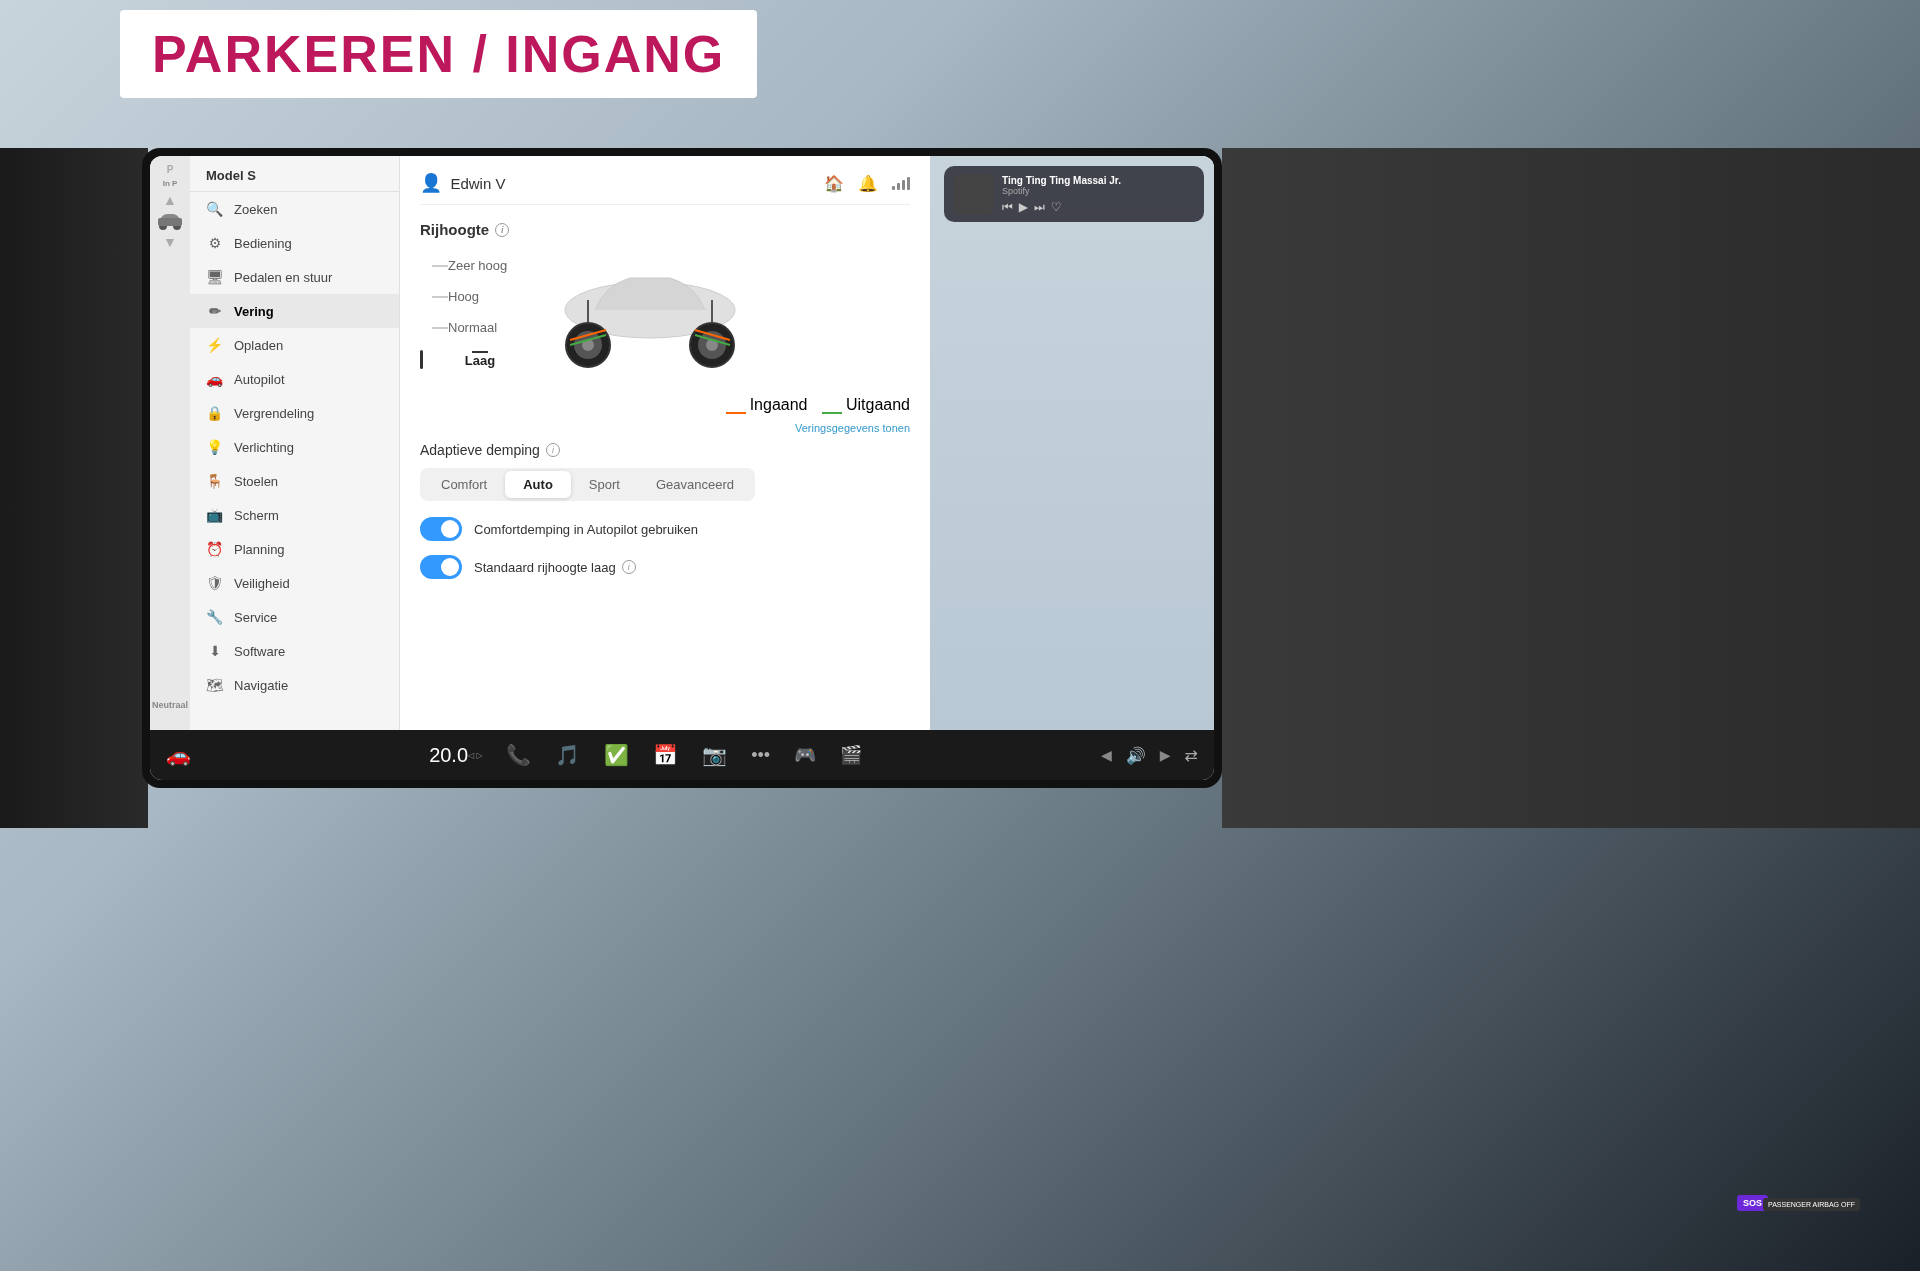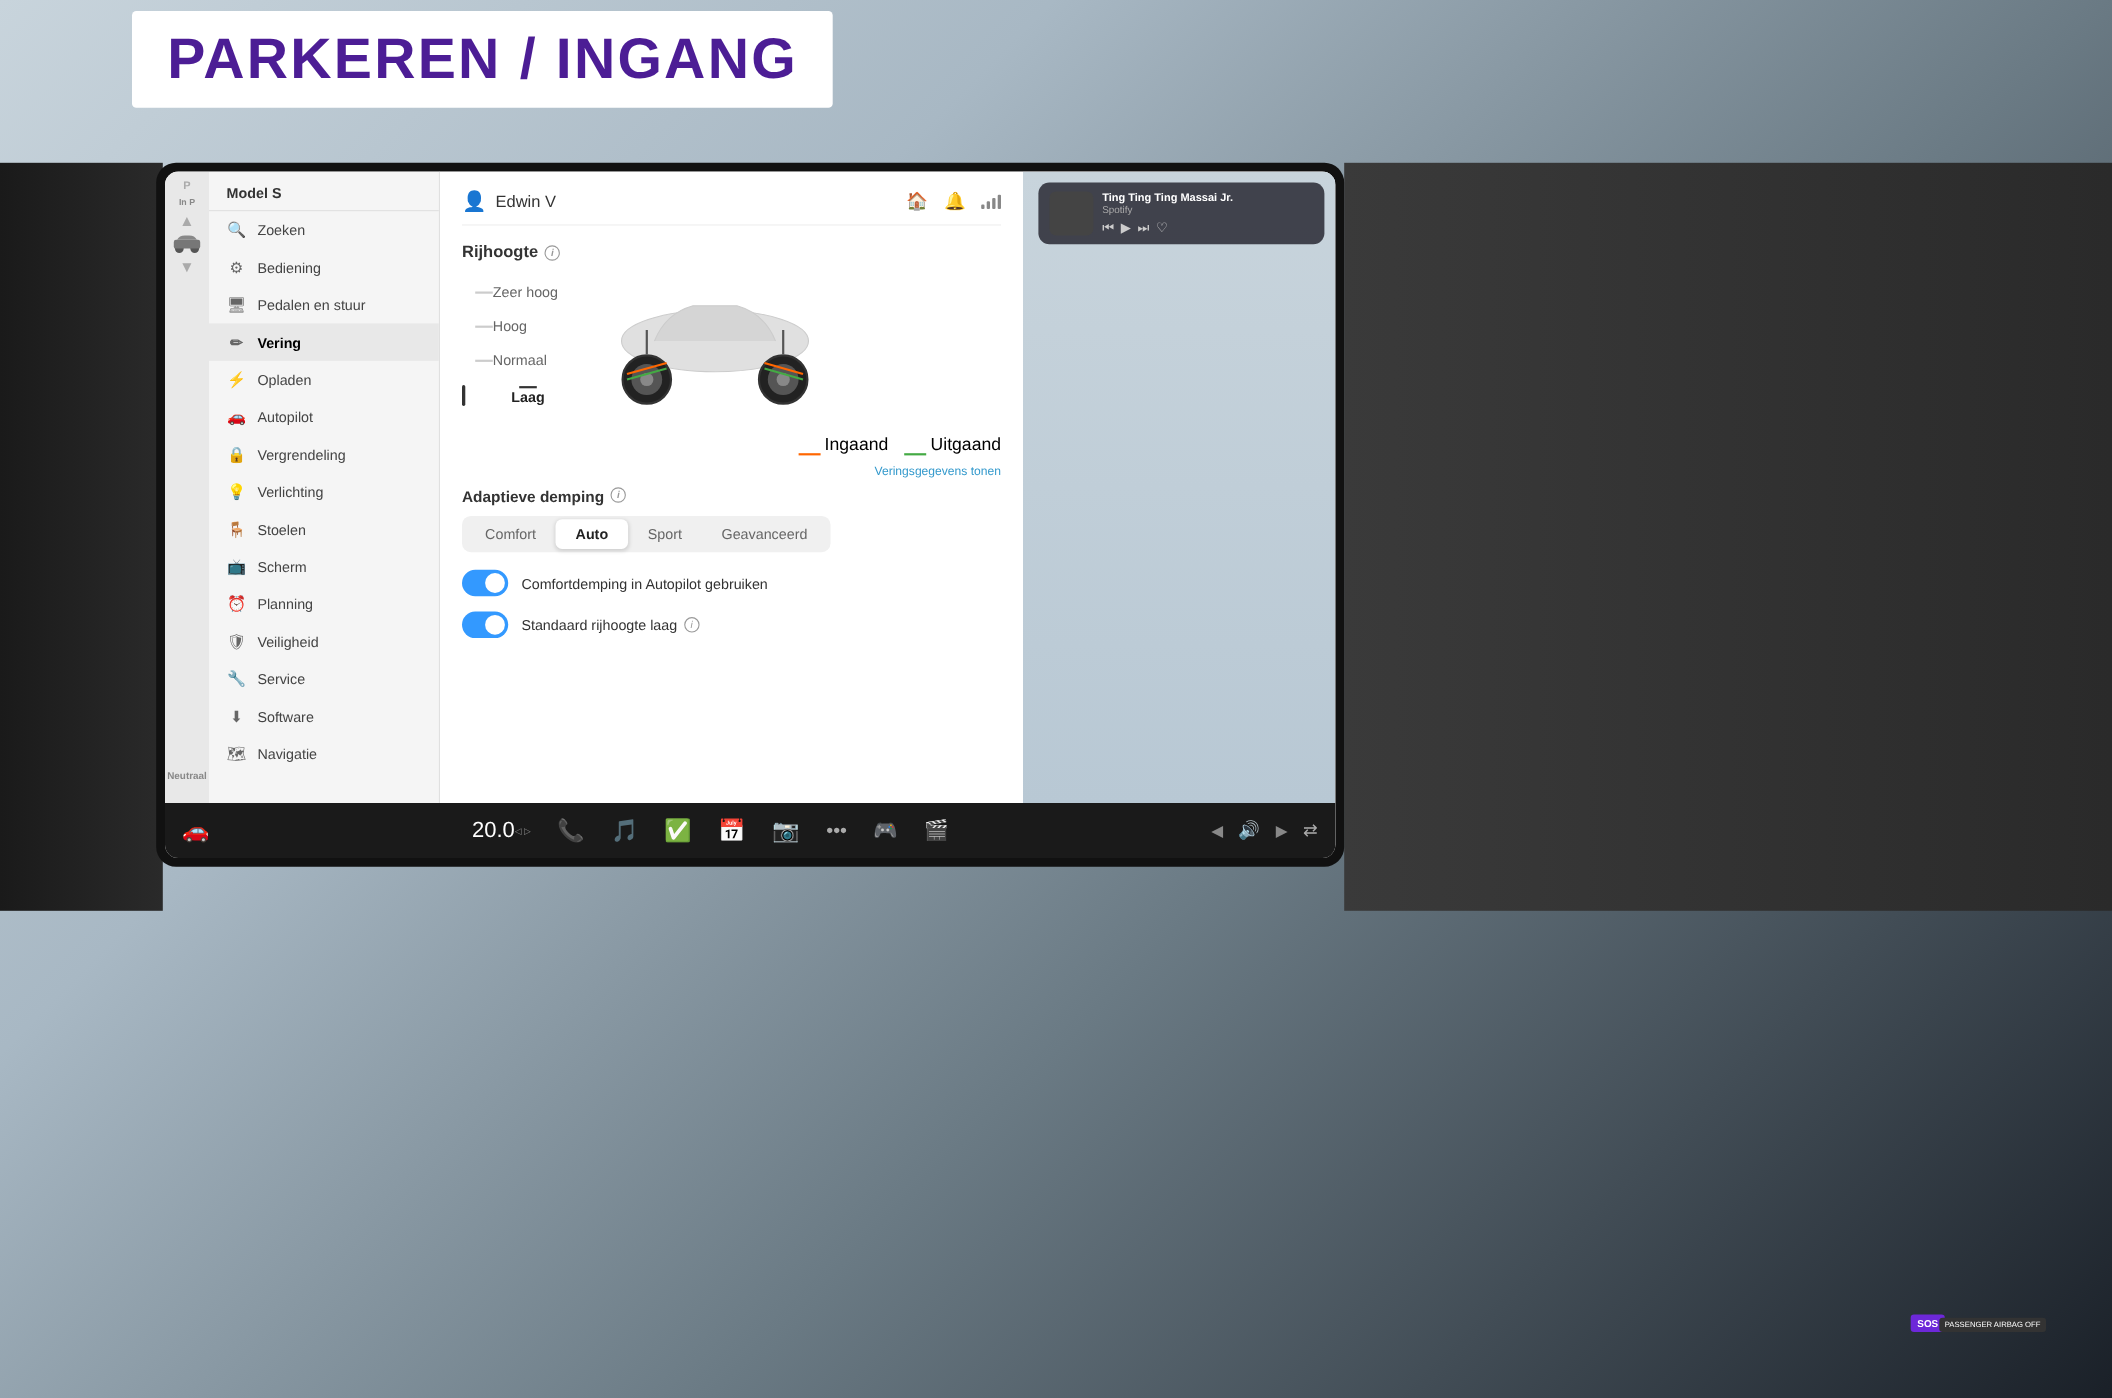--- a/index.html
+++ b/index.html
@@ -27,21 +27,21 @@
       top: 10px;
       left: 120px;
       z-index: 1;
       background: white;
       padding: 14px 32px;
       border-radius: 4px;
     }
     .parking-sign-text {
       font-size: 52px;
       font-weight: 700;
-      color: #4c1d95;
+      color: #be185d;
       letter-spacing: 2px;
     }
 
     
     .screen-bezel {
       position: absolute;
       top: 148px;
       left: 142px;
       width: 1080px;
       height: 640px;
@@ -265,24 +265,24 @@
       display: block;
       margin-top: 2px;
     }
 
     
     .adaptive-section {
       margin-top: 8px;
     }
     .adaptive-title {
       font-size: 14px;
-      font-weight: 700;
+      font-weight: 400;
       color: #333;
       display: flex;
-      align-items: flex-start;
+      align-items: center;
       gap: 6px;
       margin-bottom: 10px;
     }
     .mode-tabs {
       display: flex;
       background: #f0f0f0;
       border-radius: 8px;
       padding: 3px;
       margin-bottom: 16px;
       width: fit-content;

